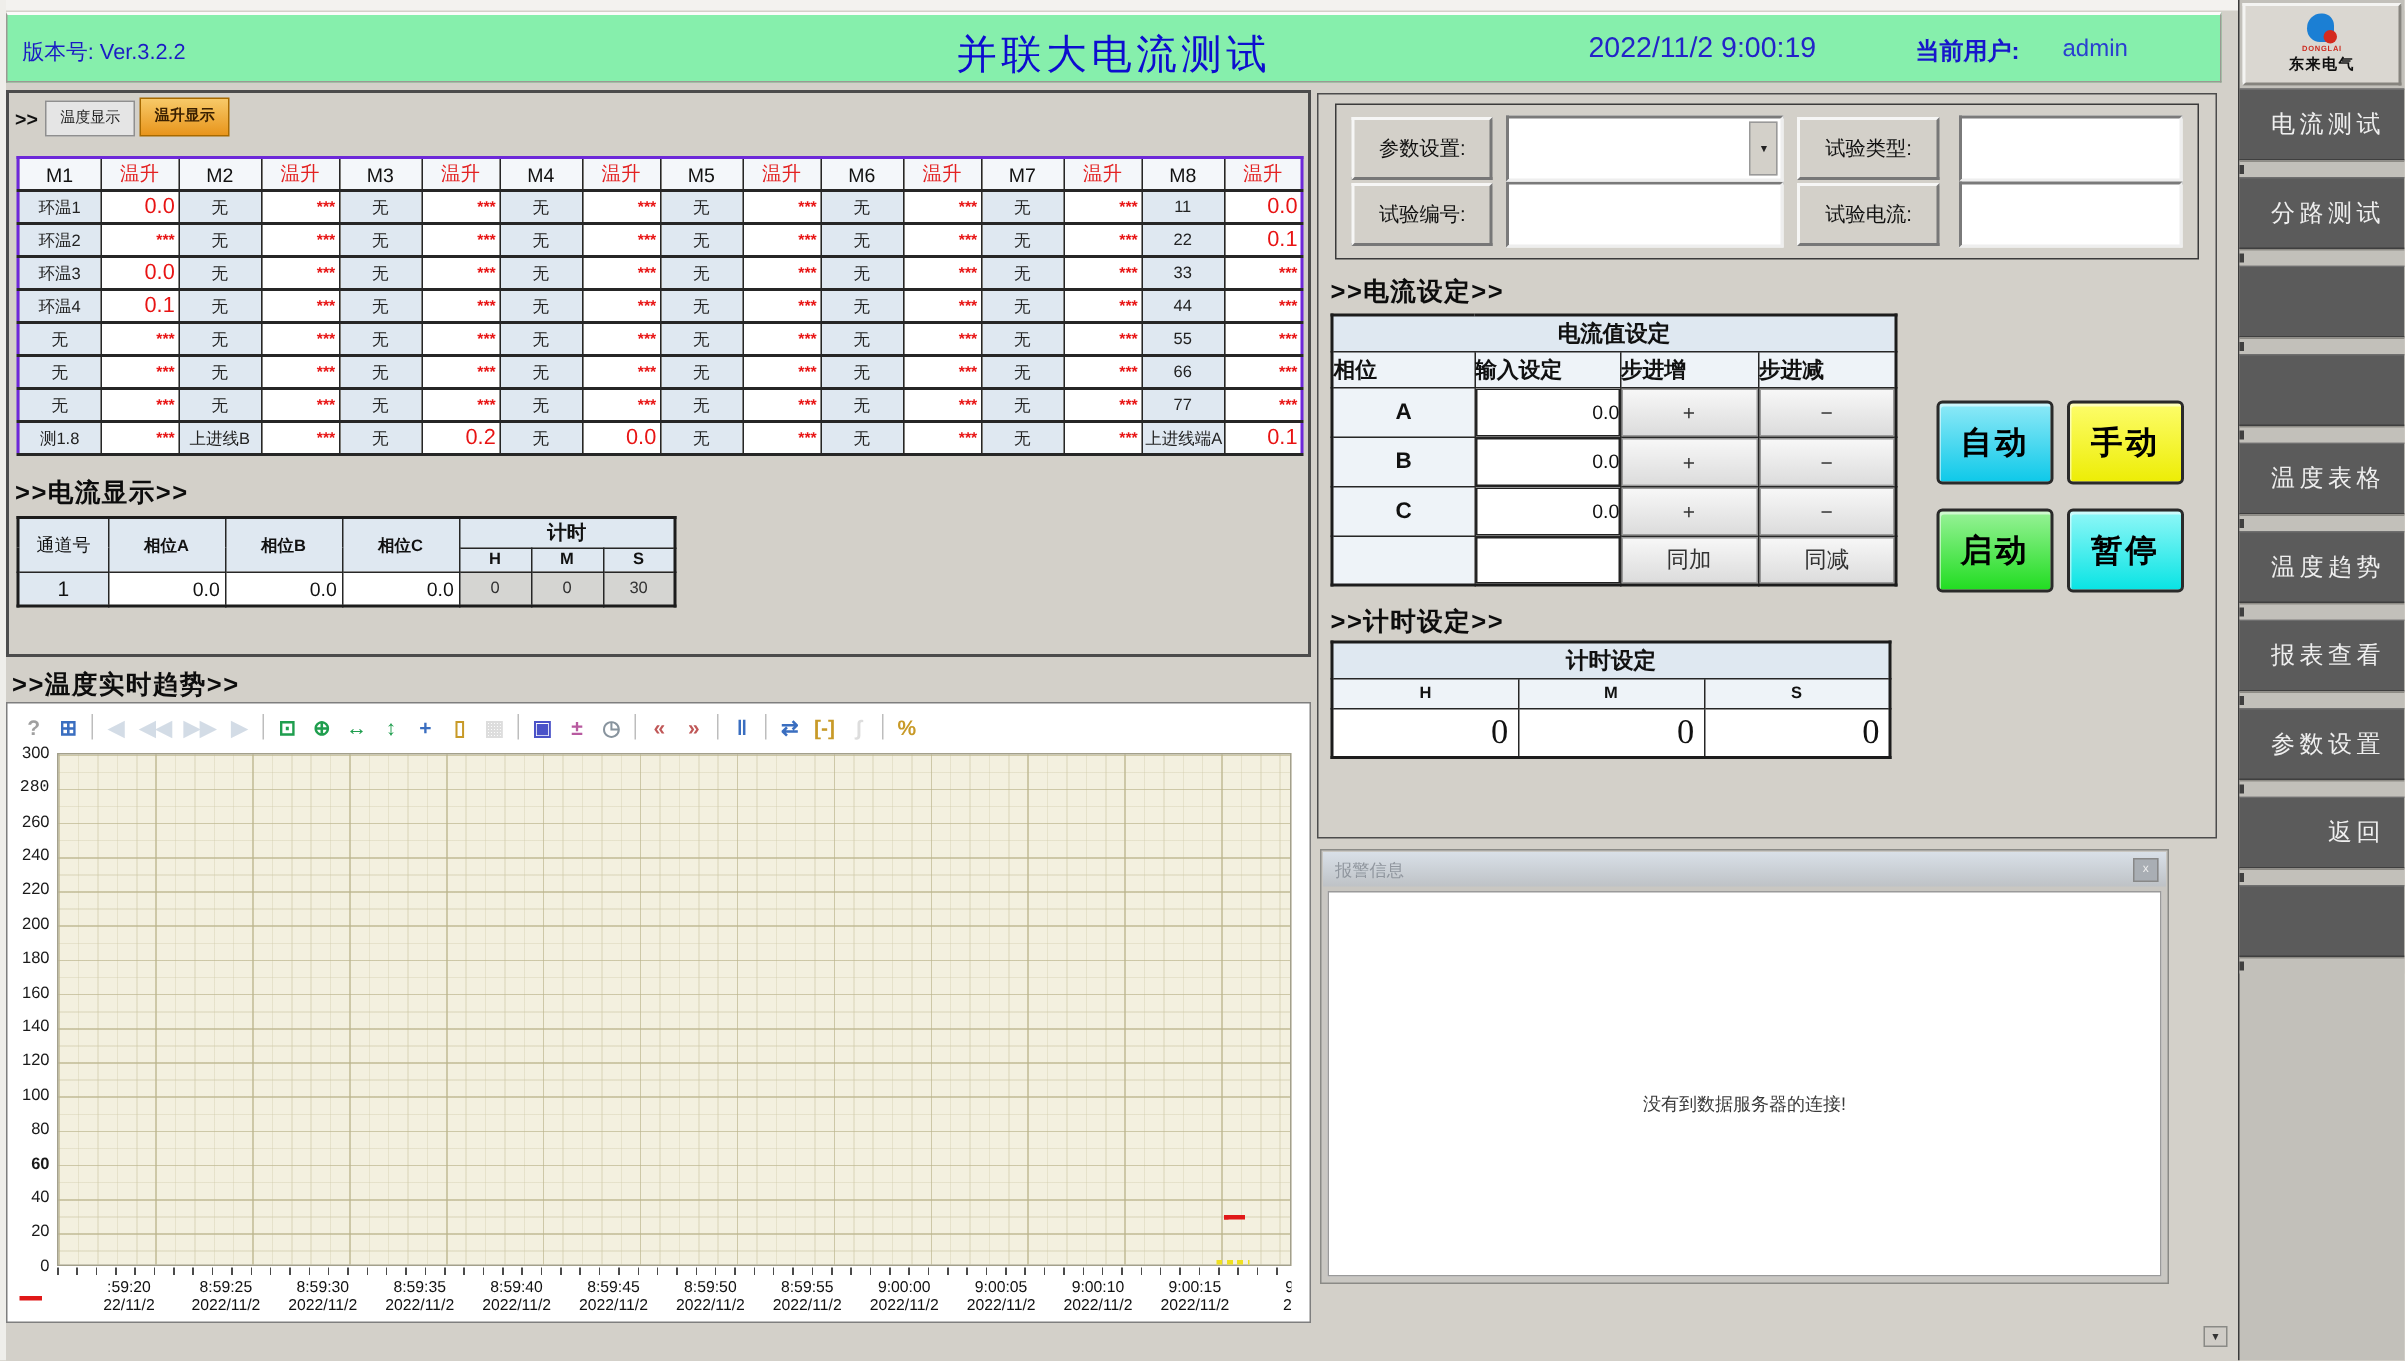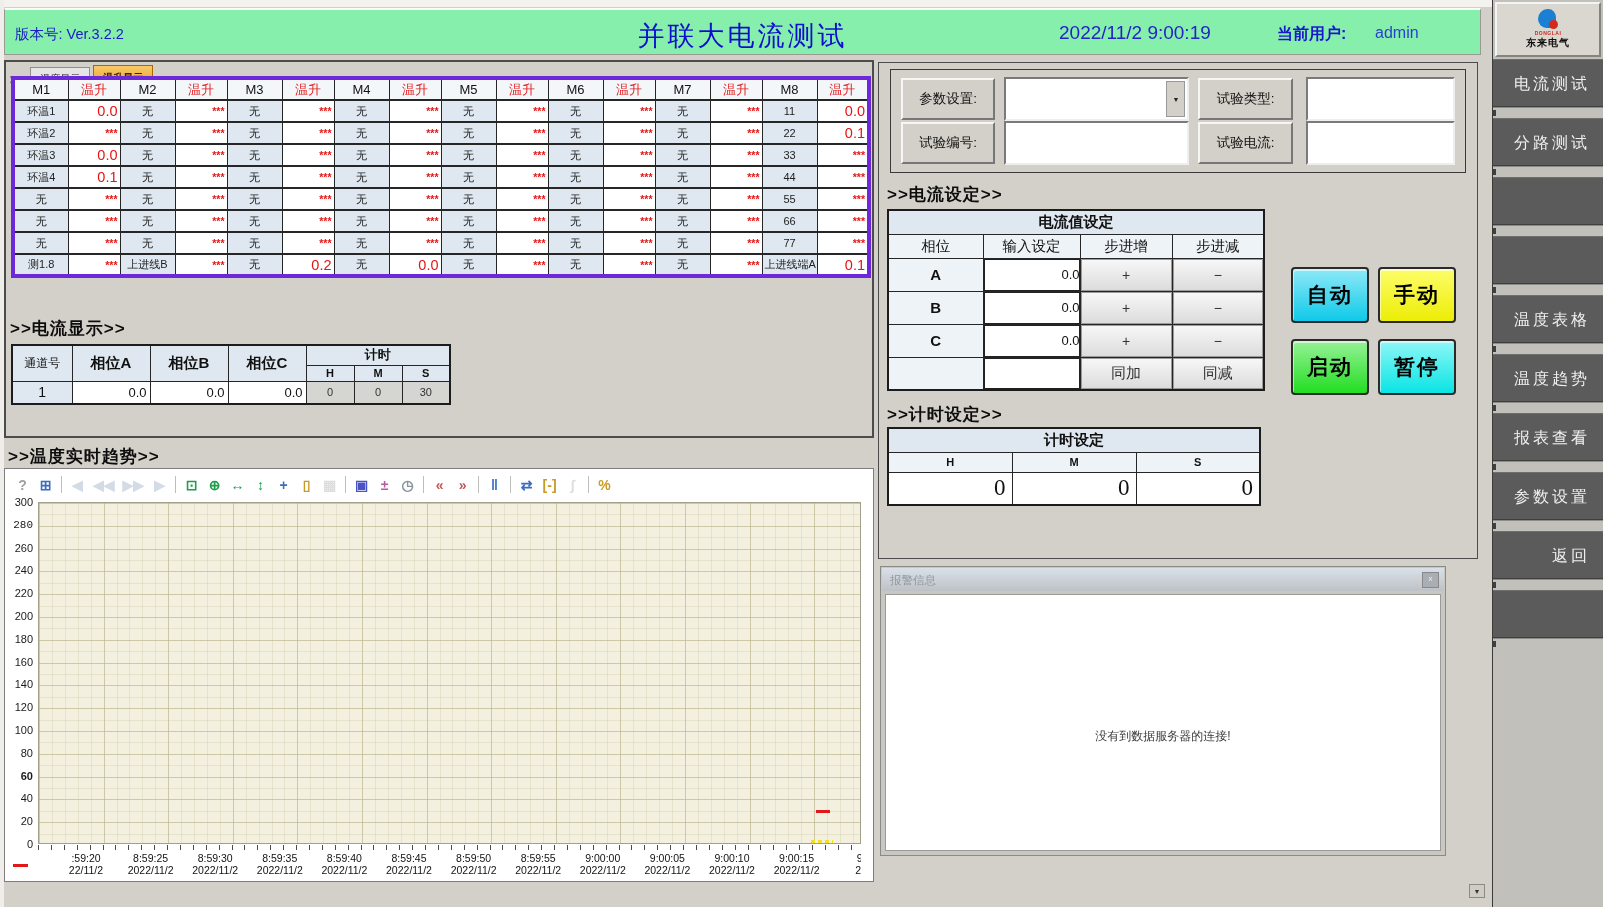--- a/index.html
+++ b/index.html
@@ -14,36 +14,36 @@
   .hdt{position:absolute;left:1054px;top:12px;font-size:19px;color:#2323c8}
   .huserlab{position:absolute;left:1272px;top:14px;font-size:16px;font-weight:bold;color:#1717cb}
   .huser{position:absolute;left:1370px;top:14px;font-size:16px;color:#2a3fd0}
 
   
   #left-panel{position:absolute;left:4px;top:60px;width:870px;height:378px;border:2px solid #4c4c4c;background:#d3d0c9;box-sizing:border-box}
   .tabs{position:absolute;left:4px;top:3px;display:flex;align-items:flex-end}
   .tabs-prefix{font-weight:bold;font-size:13px;margin-right:5px;line-height:22px}
   .tab{height:22px;line-height:22px;padding:0 9px;font-size:10px;background:#e5e5e5;border:1px solid #8f8f8f;color:#222;margin-right:3px;cursor:pointer}
   .tab.active{height:24px;line-height:24px;background:linear-gradient(#f7c968,#e8951c);border:1px solid #a86a00;font-weight:bold;color:#3a2000}
-  #temp-table{position:absolute;left:5px;top:14px;border-collapse:collapse;table-layout:fixed;width:856px;border:4px solid #6d28d9}
+  #temp-table{position:absolute;left:5px;top:42px;border-collapse:collapse;table-layout:fixed;width:856px;border:2px solid #6d28d9}
   #temp-table th:nth-child(odd),#temp-table td:nth-child(odd){width:55px}
   #temp-table th:nth-child(even),#temp-table td:nth-child(even){width:52px}
   #temp-table th,#temp-table td{border:1px solid #262626;height:22px;padding:0 2px;overflow:hidden;white-space:nowrap;box-sizing:border-box}
   #temp-table tr{border-bottom:2px solid #262626}
   th.m-h{background:#f4f7fa;font-size:13px;font-weight:normal;text-align:center}
   th.rise-h{background:#f4f7fa;color:#e32222;font-size:13px;font-weight:normal;text-align:center}
   td.lab{background:#dfe8f1;font-size:11px;text-align:center;color:#222}
   td.val{background:#fff;color:#e81414;text-align:right;font-size:10.5px;font-weight:bold}
   td.val.num{font-size:14.5px;font-weight:normal}
   .sec-label{font-weight:bold;font-size:17px;color:#0d0d0d;letter-spacing:1px}
   #cur-label{position:absolute;left:4px;top:255px}
   #cur-table{position:absolute;left:5px;top:282px;border-collapse:collapse;border:2px solid #1c1c1c}
   #cur-table th,#cur-table td{border:1px solid #262626;box-sizing:border-box;padding:0 3px}
   .c-ch{width:60px;background:#dfe8f1;font-size:12px;font-weight:normal}
-  .c-ph{width:78px;background:#dfe8f1;font-size:15px}
+  .c-ph{width:78px;background:#dfe8f1;font-size:11px}
   .c-tm{background:#dfe8f1;font-size:13px;font-weight:bold;height:20px}
   .c-hms{width:48px;background:#dfe8f1;font-size:11px;height:16px}
   .c-chv{background:#dfe8f1;font-size:14px;text-align:center;height:23px}
   .c-pv{background:#fff;text-align:right;font-size:13px}
   .c-tv{background:#d5d5d2;text-align:center;font-size:11px;color:#333}
 
   
   #trend-label{position:absolute;left:8px;top:445px}
   #chart{position:absolute;left:4px;top:468px;width:870px;height:414px;background:#fff;border:1px solid #7e7e7e;box-sizing:border-box}
   #chart-toolbar{position:absolute;left:2px;top:2px;right:2px;height:27px;display:flex;align-items:center;padding-left:8px;gap:8px;font-size:14px}
@@ -71,21 +71,21 @@
   .ti-row{display:flex;align-items:center;height:44px;gap:9px}
   .ti-label{width:100px;height:42px;line-height:38px;text-align:center;font-size:13.5px;background:#d3d0c9;border:2px solid;border-color:#f6f6f5 #777 #777 #f6f6f5;box-sizing:border-box}
   .ti-field{height:44px;background:#fff;border:2px solid;border-color:#7a7a7a #eee #eee #7a7a7a;box-sizing:border-box}
   .w1{width:196px}.w2{width:158px;margin-left:4px}
   .combo{position:relative}
   .combo-arrow{position:absolute;right:2px;top:2px;bottom:2px;width:17px;background:#d3d0c9;border:1px solid #999;font-size:7px;display:flex;align-items:center;justify-content:center;color:#222;cursor:pointer}
   #cset-label{position:absolute;left:8px;top:120px}
   #cset-table{position:absolute;left:8px;top:146px;border-collapse:collapse;border:2px solid #1c1c1c}
   #cset-table td,#cset-table th{border:1px solid #262626;box-sizing:border-box;padding:0}
   .cs-title{background:#dfe8f1;font-size:15px;font-weight:bold;height:24px;text-align:center}
-  .cs-h{background:#eef3f8;font-size:14.5px;font-weight:normal;height:24px;text-align:center}
+  .cs-h{background:#eef3f8;font-size:14.5px;font-weight:bold;height:24px;text-align:left}
   .cw1{width:95px}.cw2{width:97px}.cw3{width:92px}.cw4{width:92px}
   .cs-phase{background:#eef3f8;font-size:15px;font-weight:bold;text-align:center;height:33px}
   .cs-val{background:#fff;text-align:right;font-size:13px;padding:0 4px;box-shadow:inset 0 0 0 1px #222}
   .cs-btn{display:block;width:100%;height:100%;background:linear-gradient(#f7f7f7,#dcdcdc);border:1px solid #9a9a9a;font-size:14px;color:#333;box-sizing:border-box;cursor:pointer;font-family:"Liberation Sans",sans-serif}
   .cs-btn.wide{font-size:15px}
   .big-btn{position:absolute;width:74px;height:52px;border-radius:4px;font-size:21px;font-weight:bold;display:flex;align-items:center;justify-content:center;border:2px solid #2a2a2a;color:#000;box-shadow:inset 1px 2px 0 rgba(255,255,255,.55);cursor:pointer;letter-spacing:2px}
   .b-auto{left:412px;top:204px;background:linear-gradient(#8ee9f7,#0fc9e9)}
   .b-manual{left:499px;top:204px;background:linear-gradient(#fdfd6a,#eded06)}
   .b-start{left:412px;top:276px;background:linear-gradient(#97f297,#22dd22)}
   .b-pause{left:499px;top:276px;background:linear-gradient(#8ff7f7,#0ae4e4)}

